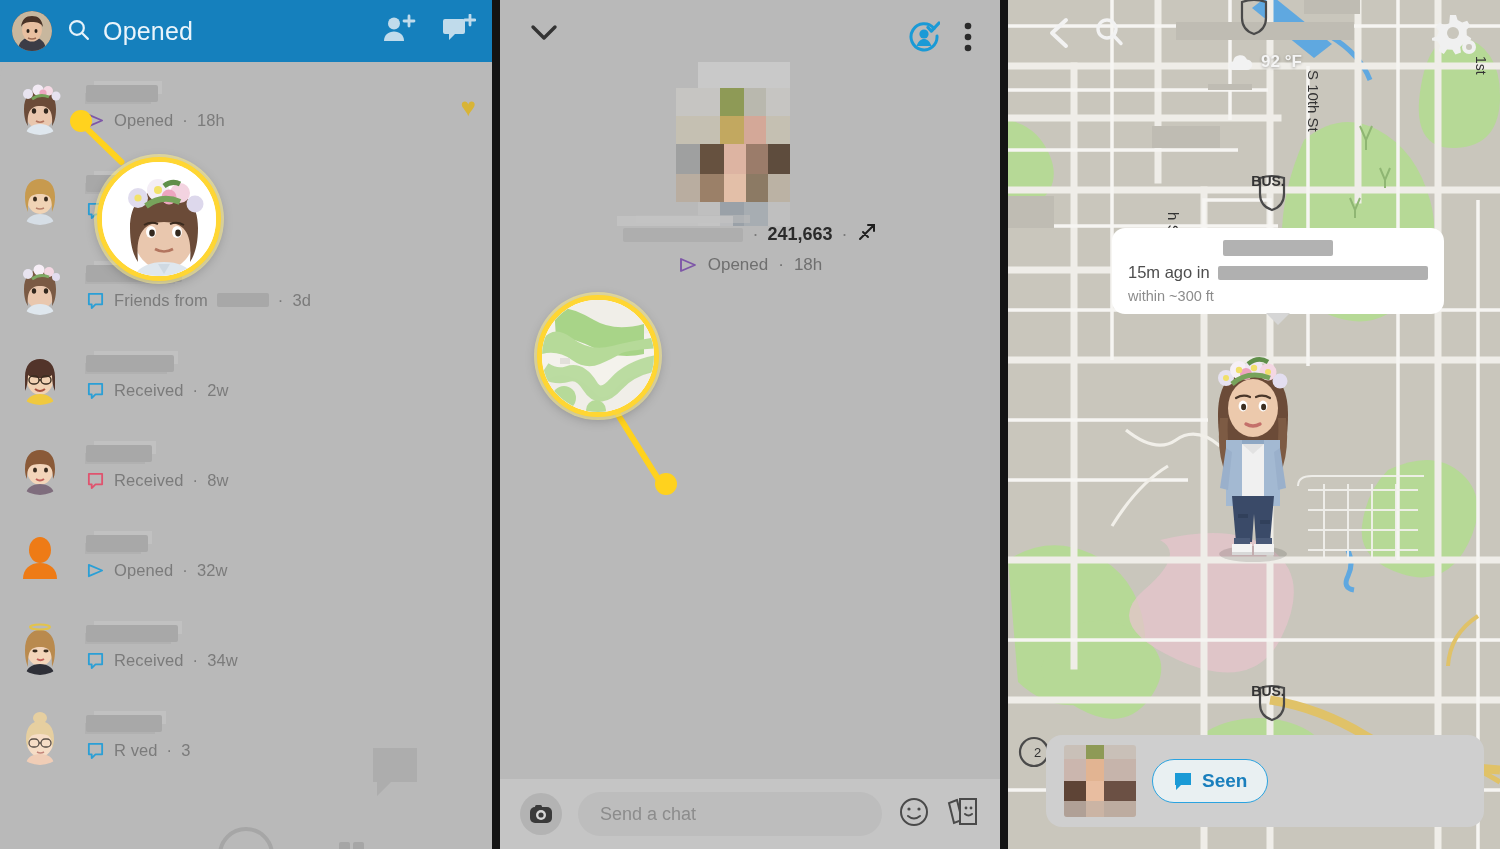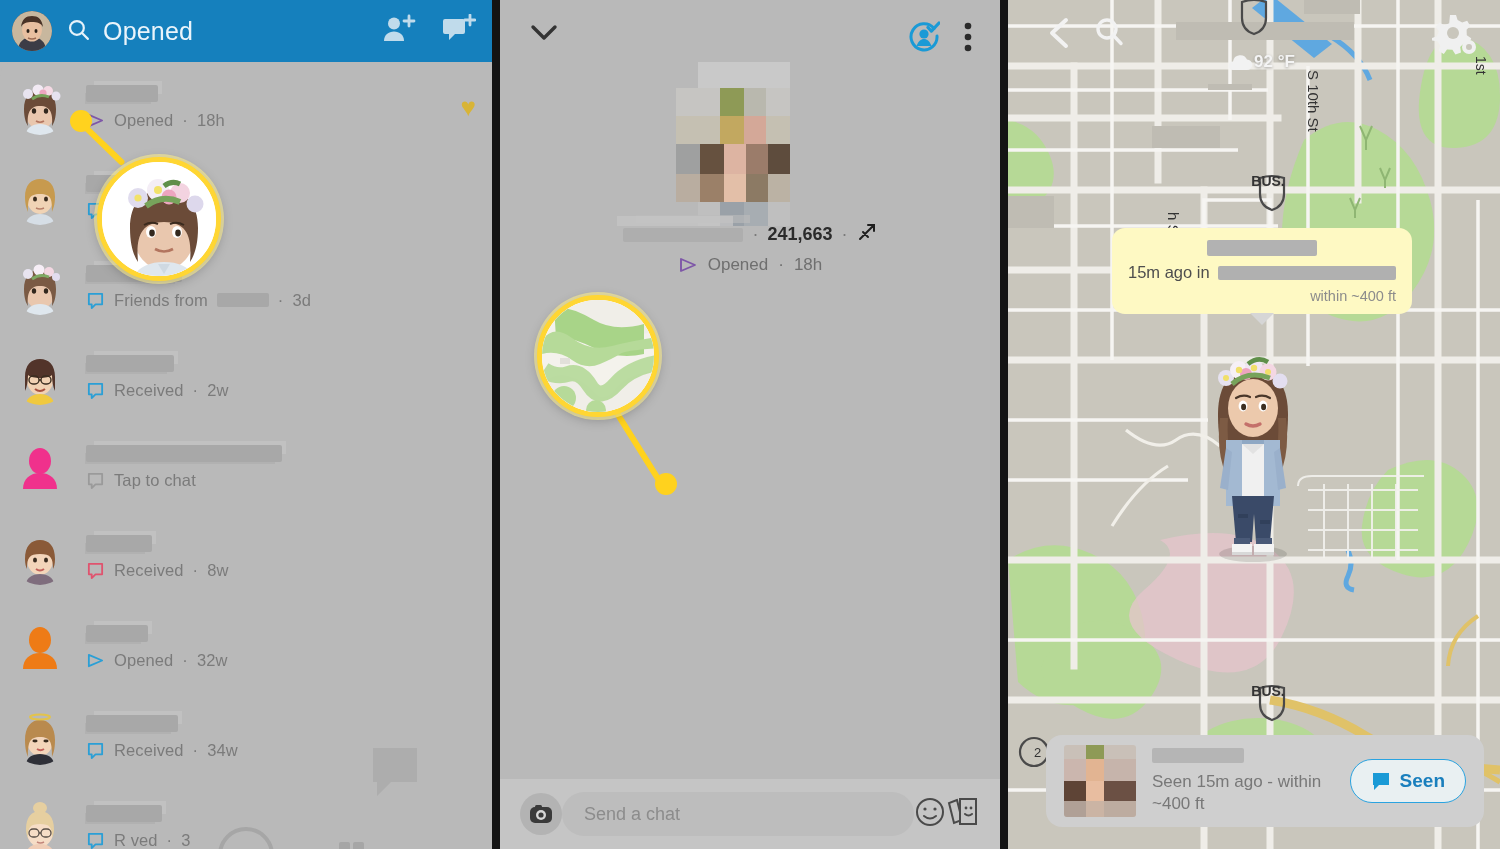--- a/index.html
+++ b/index.html
@@ -88,44 +88,44 @@
      box-shadow: -8px -14px 0 -2px rgba(198,198,198,.75), 10px -16px 0 -3px rgba(188,188,188,.6);}
   .ch-sep { color:#7a7a7a; font-weight:normal; }
   .ch-opened {
     position:absolute; top:255px; left:0; right:0; display:flex;
     align-items:center; justify-content:center; gap:10px;
     font-size:17px; color:#6f6f6f;
   }
 
   .ch-inputbar {
     position:absolute; left:0; right:0; bottom:0; height:70px; background:#c5c5c5;
-    display:flex; align-items:center; padding:0 20px; gap:0;
+    display:flex; align-items:center; padding:0 20px; gap:16px;
   }
   .ch-cam {
     width:42px; height:42px; border-radius:50%; background:#b3b3b3;
     display:flex; align-items:center; justify-content:center; flex:0 0 auto;
   }
   .ch-field {
     flex:1 1 auto; height:44px; border-radius:22px; background:#bdbdbd;
     display:flex; align-items:center; padding:0 22px; font-size:18px; color:#8c8c8c;
   }
 
   
   .mp { position:absolute; inset:0; overflow:hidden; }
   .mp-back { position:absolute; left:38px; top:16px; z-index:9; }
   .mp-search { position:absolute; left:86px; top:16px; z-index:9; }
   .mp-gear { position:absolute; right:22px; top:12px; z-index:9; }
   .mp-weather {
-    position:absolute; left:218px; top:52px; display:flex; align-items:center; 
+    position:absolute; left:218px; top:52px; display:flex; align-items:center; gap:7px;
     color:#f4f4f4; font-size:17px; font-weight:bold; z-index:9;
     text-shadow:0 1px 3px rgba(0,0,0,.3);
   }
   .mp-callout {
-    position:absolute; left:104px; top:228px; width:300px; background:#fef9c3;
-    border-radius:13px; padding:12px 16px 10px; z-index:12; text-align:right;
+    position:absolute; left:104px; top:228px; width:332px; background:#ffffff;
+    border-radius:13px; padding:12px 16px 10px; z-index:12; text-align:left;
   }
   .mp-callout .nameblur { width:110px; height:16px; background:#b2b2b2; border-radius:2px; margin:0 auto 7px; }
   .mp-callout .line1 { display:flex; align-items:center; font-size:16.5px; color:#4e4e4e; }
   .mp-callout .line1 .blur { flex:1 1 auto; height:14px; background:#b0b0b0; border-radius:2px; margin-left:8px; }
   .mp-callout .line2 { font-size:14.5px; color:#8c8c8c; margin-top:6px; }
   .mp-callout:after {
     content:""; position:absolute; left:50%; bottom:-11px; margin-left:-12px;
     border-left:12px solid transparent; border-right:12px solid transparent;
     border-top:12px solid #d6d6d6;
   }
@@ -291,37 +291,20 @@
             <svg class="gl" viewBox="0 0 20 20">
               <path d="M3 3h14v11h-7l-4 4v-4H3z" fill="none" stroke="#2a9fd6" stroke-width="1.9" stroke-linejoin="round"></path>
             </svg>
             <span class="txt">Received</span>
             <span class="txt">·</span>
             <span class="txt">2w</span>
           </div>
         </div>
       </div>
 
-      <div class="fr-row">
-        <div class="fr-bmo">
-          <svg viewBox="0 0 56 56" width="56" height="56">
-            <ellipse cx="28" cy="22" rx="11" ry="13" fill="#f0318c"></ellipse>
-            <path d="M11 50c0-10 7-16 17-16s17 6 17 16z" fill="#f0318c"></path>
-          </svg>
-        </div>
-        <div class="fr-meta">
-          <div class="fr-nameblur" style="width:196px"></div>
-          <div class="fr-status">
-            <svg class="gl" viewBox="0 0 20 20">
-              <path d="M3 3h14v11h-7l-4 4v-4H3z" fill="none" stroke="#9a9a9a" stroke-width="1.9" stroke-linejoin="round"></path>
-            </svg>
-            <span class="txt">Tap to chat</span>
-          </div>
-        </div>
-      </div>
 
       <div class="fr-row">
         <div class="fr-bmo">
           <svg viewBox="0 0 56 56" width="56" height="56">
             <ellipse cx="28" cy="31" rx="13" ry="15" fill="#f3d5ba"></ellipse>
             <path d="M13 30c0-13 6-19 15-19s15 6 15 19c0 5-1 8-2 10 0-11-2-15-13-15s-13 4-13 15c-1-2-2-5-2-10z" fill="#8a5a38"></path>
             <ellipse cx="23" cy="31" rx="2" ry="2.6" fill="#3a2d20"></ellipse>
             <ellipse cx="34" cy="31" rx="2" ry="2.6" fill="#3a2d20"></ellipse>
             <path d="M24 40q4 3 8 0" stroke="#c2615a" stroke-width="2" fill="none"></path>
             <path d="M14 56c0-7 6-11 14-11s14 4 14 11z" fill="#7f6d7d"></path>
@@ -668,21 +651,21 @@
         </svg>
         <span>92 °F</span>
       </span>
 
       <div class="mp-callout">
         <div class="nameblur"></div>
         <div class="line1">
           <span>15m ago in</span>
           <span class="blur"></span>
         </div>
-        <div class="line2">within ~400 ft</div>
+        <div class="line2">within ~300 ft</div>
       </div>
 
       <div class="mp-bitmoji">
         <svg width="130" height="215" viewBox="0 0 130 215">
           <ellipse cx="65" cy="206" rx="34" ry="8" fill="#000" opacity=".12"></ellipse>
 
           <path d="M30 66c0-30 14-46 35-46s35 16 35 46c0 28-5 44-10 54H40c-5-10-10-26-10-54z" fill="#6b4b38"></path>
           <path d="M32 70q-4 34 6 56l8-4q-8-22-6-52zM98 70q4 34-6 56l-8-4q8-22 6-52z" fill="#7d5b44"></path>
 
           <ellipse cx="65" cy="60" rx="25" ry="29" fill="#ecc9ac"></ellipse>
@@ -732,24 +715,20 @@
             <rect x="22" y="14" width="18" height="22" fill="#e2b492"></rect>
             <rect x="40" y="14" width="32" height="22" fill="#c6b4ab"></rect>
             <rect x="0" y="36" width="22" height="20" fill="#5e4436"></rect>
             <rect x="22" y="36" width="18" height="20" fill="#e8bda0"></rect>
             <rect x="40" y="36" width="32" height="20" fill="#6b5044"></rect>
             <rect x="0" y="56" width="22" height="16" fill="#b0a096"></rect>
             <rect x="22" y="56" width="18" height="16" fill="#cbb4a4"></rect>
             <rect x="40" y="56" width="32" height="16" fill="#bdaca0"></rect>
           </svg>
         </div>
-        <div class="info">
-          <div class="nameblur"></div>
-          <div class="seen">Seen 15m ago - within ~400 ft</div>
-        </div>
         <div class="mp-chat">
           <svg width="20" height="19" viewBox="0 0 20 19">
             <path d="M2 1h16v12H8l-5 5v-5H2z" fill="#1a9ad6"></path>
           </svg>
           <span>Seen</span>
         </div>
       </div>
     </div>
   </div>
 </div>

